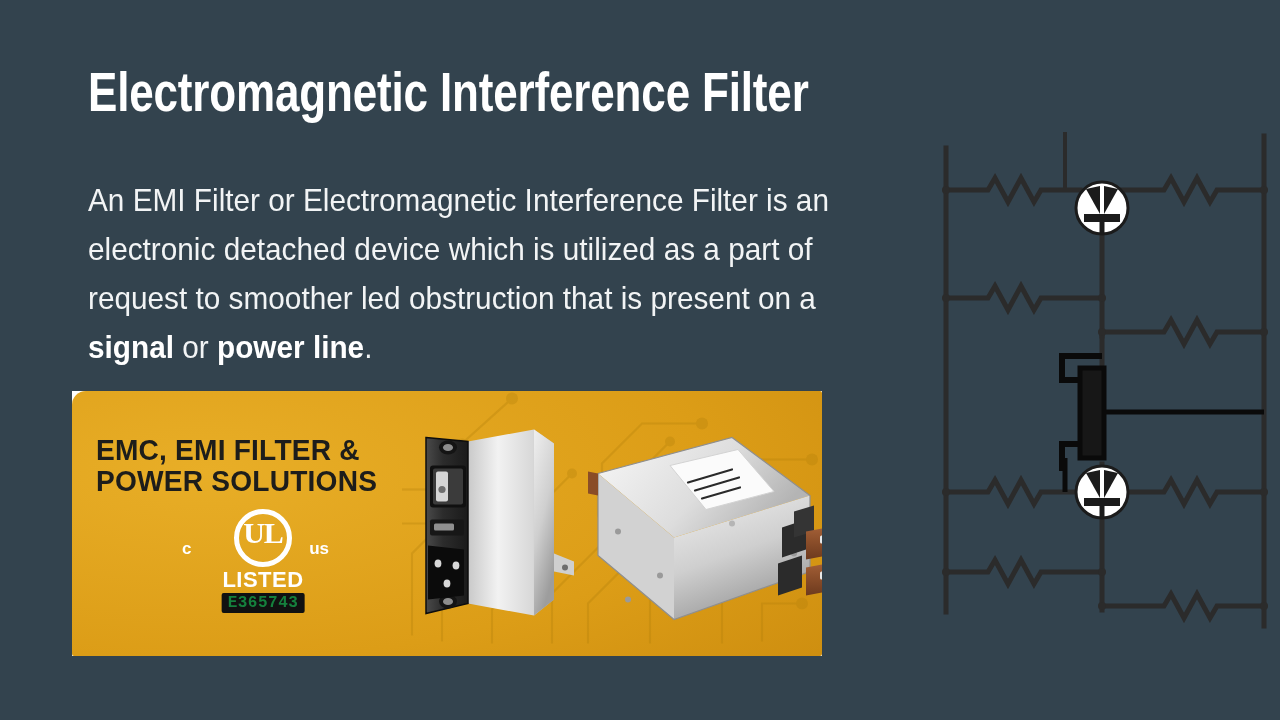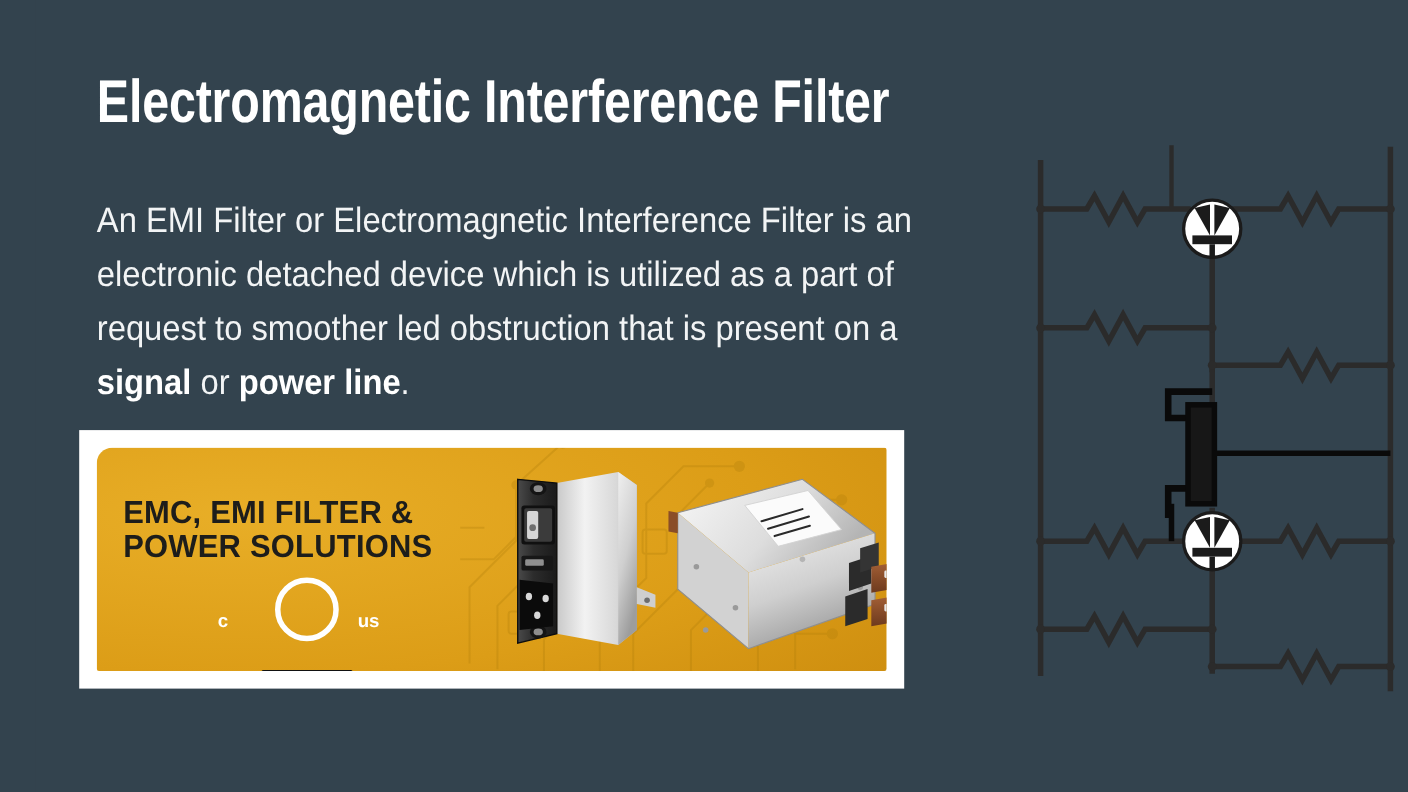--- a/index.html
+++ b/index.html
@@ -57,23 +57,23 @@
     font-weight: 700;
     color: #ffffff;
   }
 
   
   .picture-frame {
     position: absolute;
     left: 40px;
     top: 391px;
     width: 750px;
-    height: 235px;
+    height: 265px;
     background: #ffffff;
-    padding: 16px;
+    padding: 0;
     box-sizing: border-box;
     overflow: hidden;
   }
   .picture-inner {
     position: relative;
     width: 100%;
     height: 100%;
     overflow: hidden;
     background: #e2a520;
     background-image:
@@ -235,22 +235,24 @@
 
       <div class="banner-text">
         <span class="l1">EMC, EMI FILTER &amp;</span>
         <span class="l2">POWER SOLUTIONS</span>
       </div>
 
       <div class="ul-badge">
         <div class="ul-row">
           <span class="ul-c">c</span>
           <span class="ul-circle"></span>
+          <span class="ul-letters">UL</span>
           <span class="ul-us">us</span>
         </div>
+        <div class="ul-listed">LISTED</div>
         <div class="ul-file">E365743</div>
       </div>
 
       <svg class="product-photos" viewBox="0 0 420 240">
         <defs>
           <linearGradient id="metalA" x1="0" y1="0" x2="1" y2="0">
             <stop offset="0%" stop-color="#c9c9c9"></stop>
             <stop offset="35%" stop-color="#f2f2f2"></stop>
             <stop offset="75%" stop-color="#d8d8d8"></stop>
             <stop offset="100%" stop-color="#a8a8a8"></stop>

